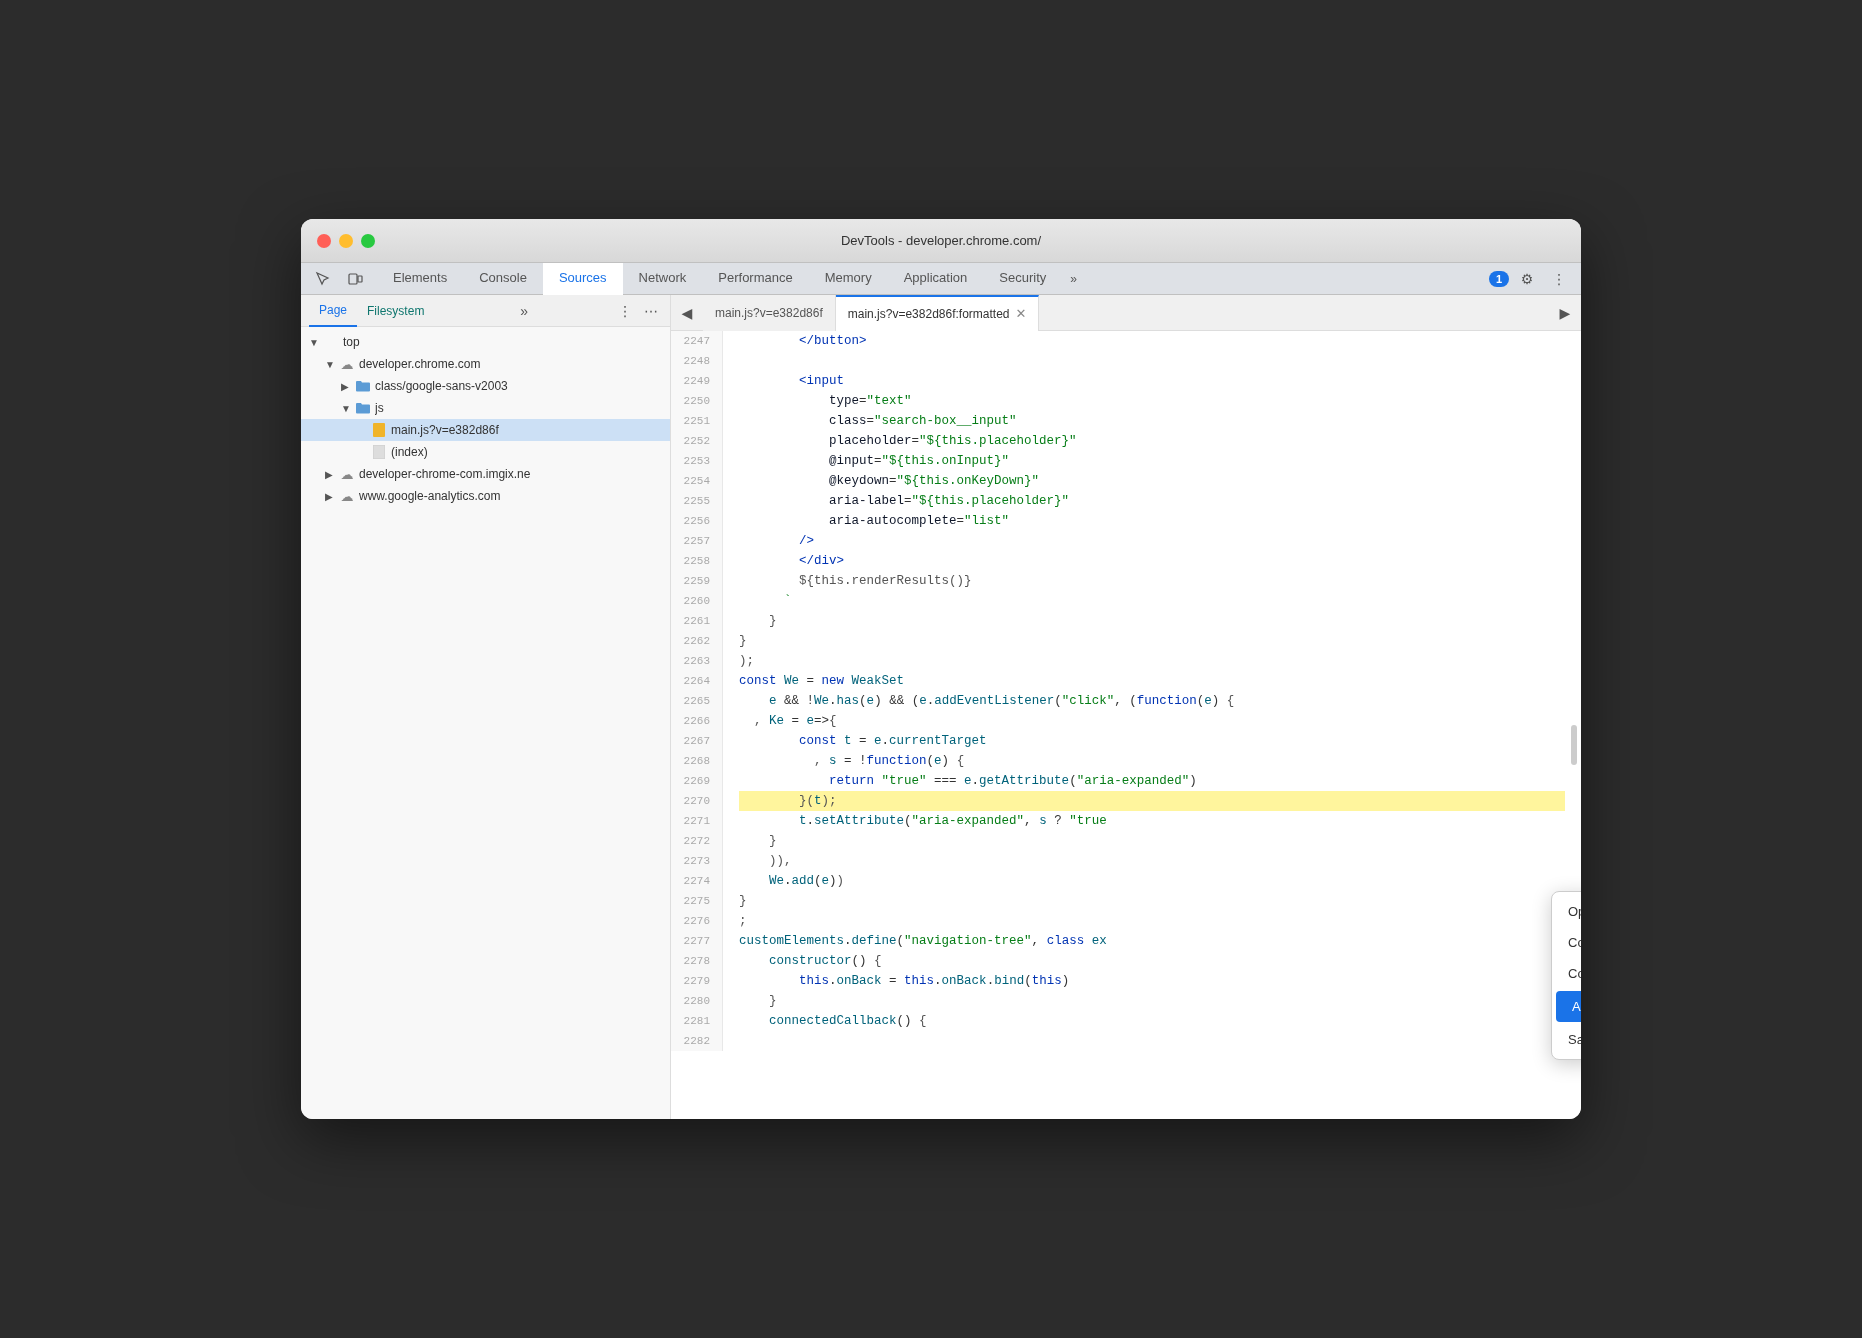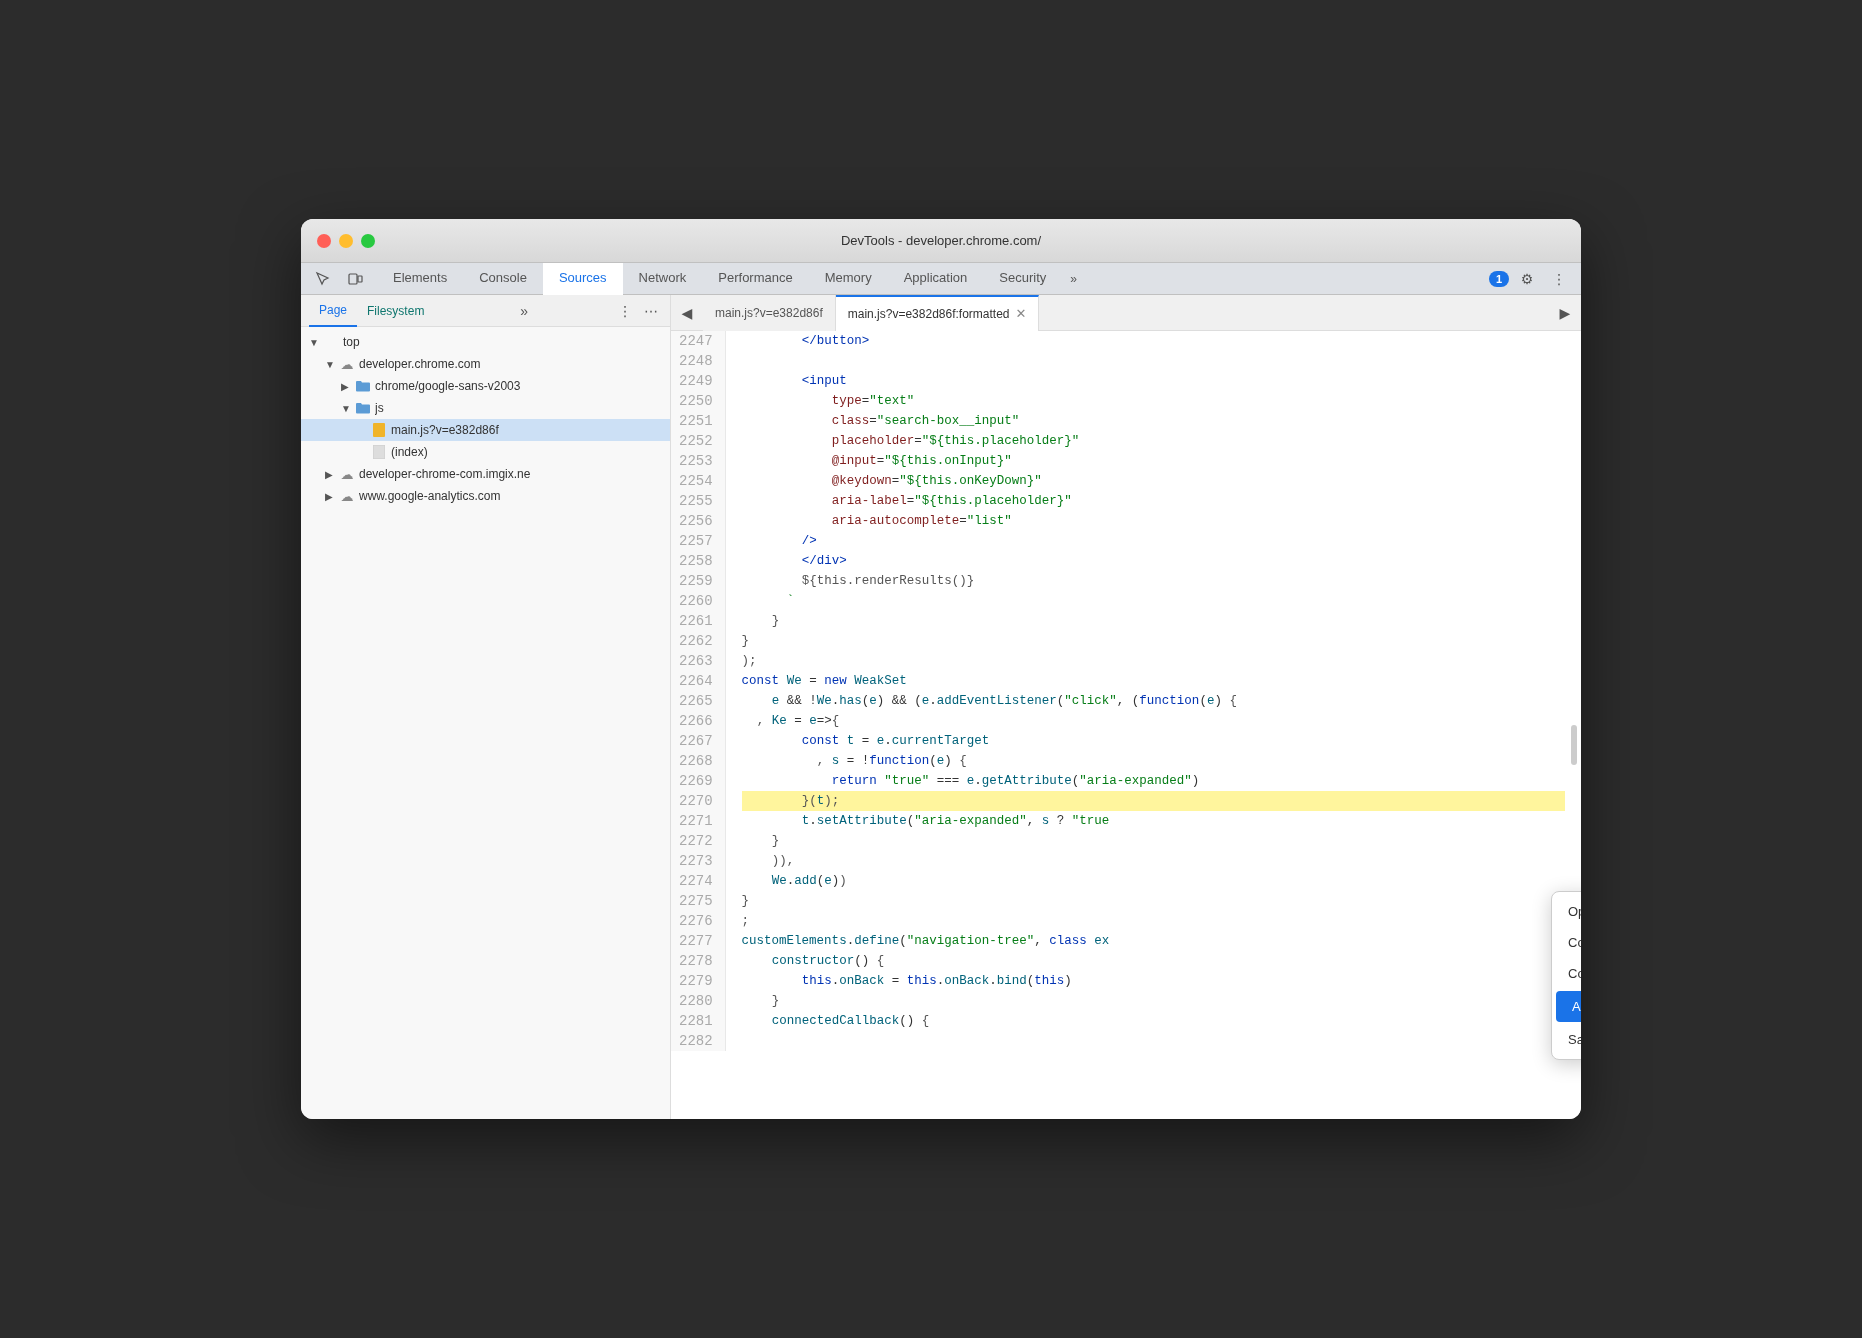--- a/index.html
+++ b/index.html
@@ -300,41 +300,41 @@
       padding: 0 12px 0 8px;
       user-select: none;
       border-right: 1px solid #e8e8e8;
       flex-shrink: 0;
       min-width: 52px;
     }
     .line-number {
       display: block;
       height: 20px;
       line-height: 20px;
-      font-size: 14px;
+      font-size: 11px;
     }
     .code-lines {
       padding: 0 16px;
       flex: 1;
       color: #333;
     }
     .code-line {
       display: block;
       height: 20px;
       line-height: 20px;
       white-space: pre;
     }
     .code-line.highlighted {
       background: #fff59d;
     }
     
     .kw { color: #0033b3; }
     .str { color: #067d17; }
     .tag { color: #0033b3; }
-    .attr { color: #7f1d1d; }
+    .attr { color: #0f172a; }
     .val { color: #067d17; }
     .fn { color: #00627a; }
     .punct { color: #555; }
 
     
     .statusbar {
       height: 22px;
       background: #f0f0f0;
       border-top: 1px solid #ddd;
       display: flex;
@@ -479,21 +479,21 @@
         </div>
 
         <div class="tree-item">
           <span class="indent" style="width:32px;display:inline-block;"></span>
           <span class="tree-arrow">▶</span>
           <span class="tree-icon folder-icon">
             <svg width="14" height="12" viewBox="0 0 14 12">
                 <path d="M0 2 Q0 1 1 1 L5 1 L6 2.5 L13 2.5 Q14 2.5 14 3.5 L14 10.5 Q14 11.5 13 11.5 L1 11.5 Q0 11.5 0 10.5Z" fill="#5b9bd5"></path>
               </svg>
           </span>
-          <span class="tree-label">chrome/google-sans-v2003</span>
+          <span class="tree-label">class/google-sans-v2003</span>
         </div>
 
         <div class="tree-item">
           <span class="indent" style="width:32px;display:inline-block;"></span>
           <span class="tree-arrow">▼</span>
           <span class="tree-icon folder-icon-open">
             <svg width="14" height="12" viewBox="0 0 14 12">
                 <path d="M0 2 Q0 1 1 1 L5 1 L6 2.5 L13 2.5 Q14 2.5 14 3.5 L14 10.5 Q14 11.5 13 11.5 L1 11.5 Q0 11.5 0 10.5Z" fill="#5b9bd5"></path>
               </svg>
           </span>

